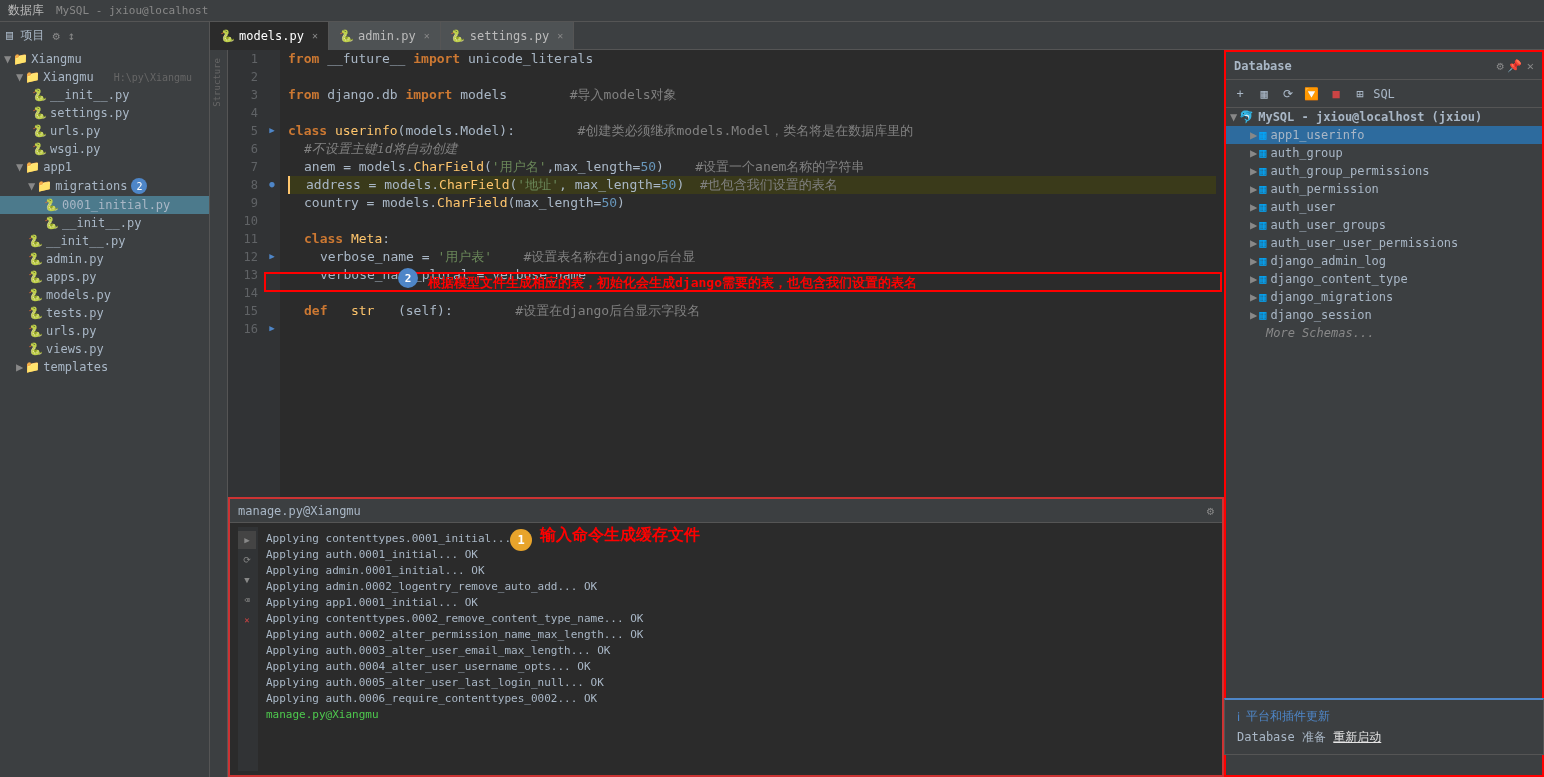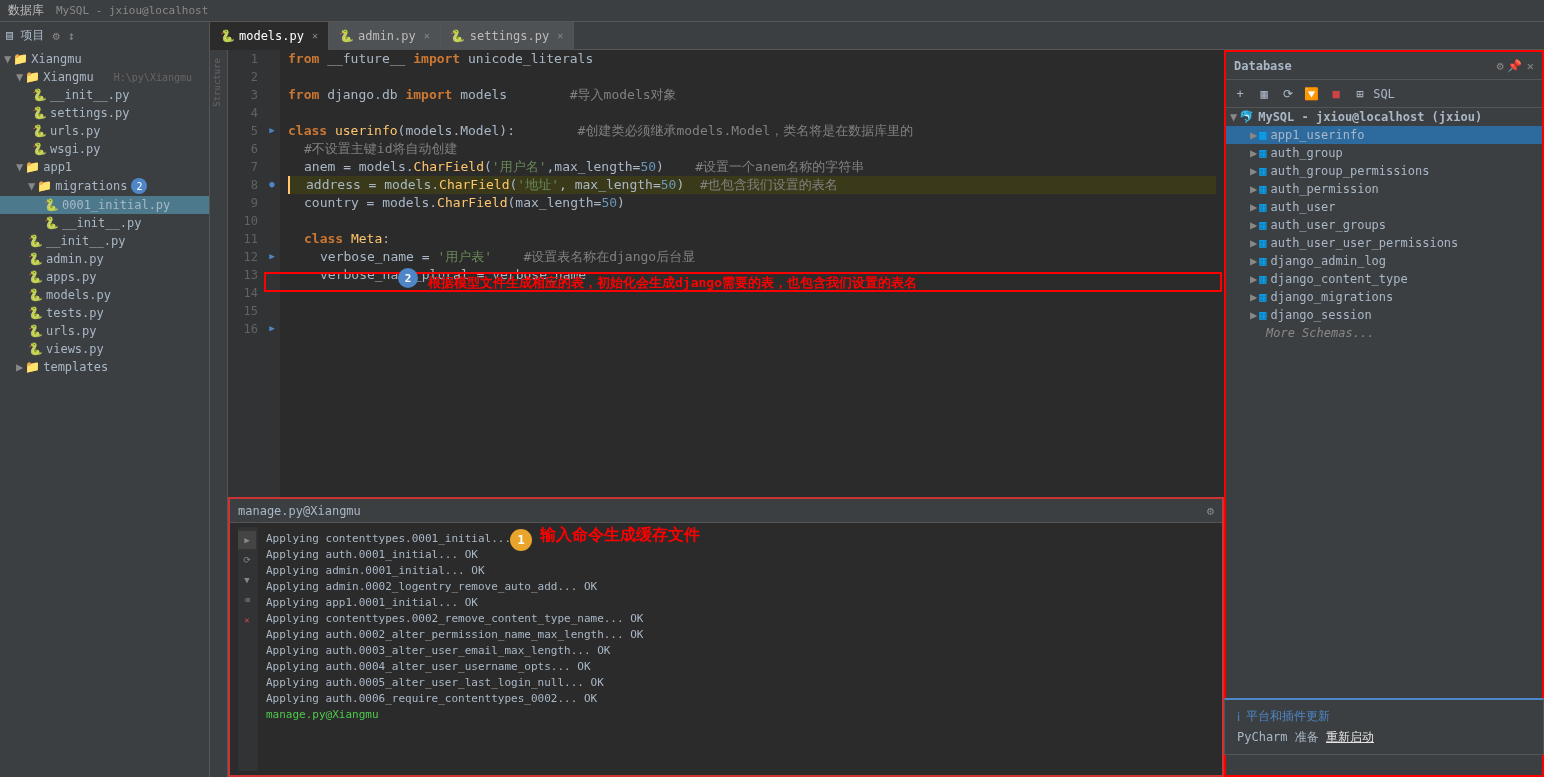--- a/index.html
+++ b/index.html
@@ -425,21 +425,21 @@
           <code><span class="kw">from</span> __future__ <span class="kw">import</span> unicode_literals</code>
         </div>
         <div class="line-content">&nbsp;</div>
         <div class="line-content">
           <code><span class="kw">from</span> django.db <span class="kw">import</span> models&nbsp;&nbsp;&nbsp;&nbsp;&nbsp;&nbsp;&nbsp;&nbsp;<span class="cmt">#导入models对象</span></code>
         </div>
         <div class="line-content">&nbsp;</div>
         <div class="line-content">
           <code><span class="kw">class</span> <span class="cls">userinfo</span>(models.Model):&nbsp;&nbsp;&nbsp;&nbsp;&nbsp;&nbsp;&nbsp;&nbsp;<span class="cmt">#创建类必须继承models.Model，类名将是在数据库里的</span></code>
         </div>
-        <div class="line-content" style="padding-left:16px;">
+        <div class="line-content" style="padding-left:16px;font-style:italic;">
           <code><span class="cmt">#不设置主键id将自动创建</span></code>
         </div>
         <div class="line-content" style="padding-left:16px;">
           <code>anem = models.<span class="fn">CharField</span>(<span class="str">'用户名'</span>,max_length=<span class="num">50</span>)&nbsp;&nbsp;&nbsp;&nbsp;<span class="cmt">#设置一个anem名称的字符串</span></code>
         </div>
         <div class="line-content" style="padding-left:16px;background:#3a3a1a;border-left:2px solid #ffc66d;">
           <code>address = models.<span class="fn">CharField</span>(<span class="str">'地址'</span>, max_length=<span class="num">50</span>)&nbsp;&nbsp;<span class="cmt">#也包含我们设置的表名</span></code>
         </div>
         <div class="line-content" style="padding-left:16px;">
           <code>country = models.<span class="fn">CharField</span>(max_length=<span class="num">50</span>)</code>
@@ -448,20 +448,23 @@
         <div class="line-content" style="padding-left:16px;">
           <code><span class="kw">class</span> <span class="cls">Meta</span>:</code>
         </div>
         <div class="line-content" style="padding-left:32px;">
           <code>verbose_name = <span class="str">'用户表'</span>&nbsp;&nbsp;&nbsp;&nbsp;<span class="cmt">#设置表名称在django后台显</span></code>
         </div>
         <div class="line-content" style="padding-left:32px;">
           <code>verbose_name_plural = verbose_name</code>
         </div>
         <div class="line-content">&nbsp;</div>
+        <div class="line-content" style="padding-left:16px;">
+          <code><span class="kw">def</span>&nbsp;&nbsp;&nbsp;<span class="fn">str</span>&nbsp;&nbsp;&nbsp;(self):&nbsp;&nbsp;&nbsp;&nbsp;&nbsp;&nbsp;&nbsp;&nbsp;<span class="cmt">#设置在django后台显示字段名</span></code>
+        </div>
       </div>
 
       <div style="position:absolute;top:0;left:0;right:0;bottom:0;pointer-events:none;">
 
         <div style="position:absolute;top:222px;left:36px;right:2px;height:20px;border:2px solid red;pointer-events:none;"></div>
 
         <div style="position:absolute;top:224px;left:200px;color:red;font-size:13px;font-weight:bold;pointer-events:none;">根据模型文件生成相应的表，初始化会生成django需要的表，也包含我们设置的表名</div>
 
         <div style="position:absolute;top:218px;left:170px;background:#4e86c8;color:#fff;width:20px;height:20px;border-radius:50%;display:flex;align-items:center;justify-content:center;font-size:11px;font-weight:bold;pointer-events:none;">2</div>
       </div>
@@ -589,19 +592,19 @@
       <div class="db-item" style="padding-left:40px;color:#888;font-style:italic;">
         <span>More Schemas...</span>
       </div>
 
       <div style="position:absolute;bottom:22px;right:0;width:320px;background:#3c3f41;border:1px solid #555;border-top:2px solid #4e86c8;padding:8px 12px;font-size:12px;">
         <div style="color:#4e86c8;display:flex;align-items:center;gap:6px;margin-bottom:4px;">
           <span>ℹ</span>
           <span>平台和插件更新</span>
         </div>
         <div style="color:#a9b7c6;">
-          <span>PyCharm 准备</span>
+          <span>Database 准备</span>
           <span class="notification-link">重新启动</span>
         </div>
       </div>
     </div>
   </div>
 </div>
 
 </body></html>

